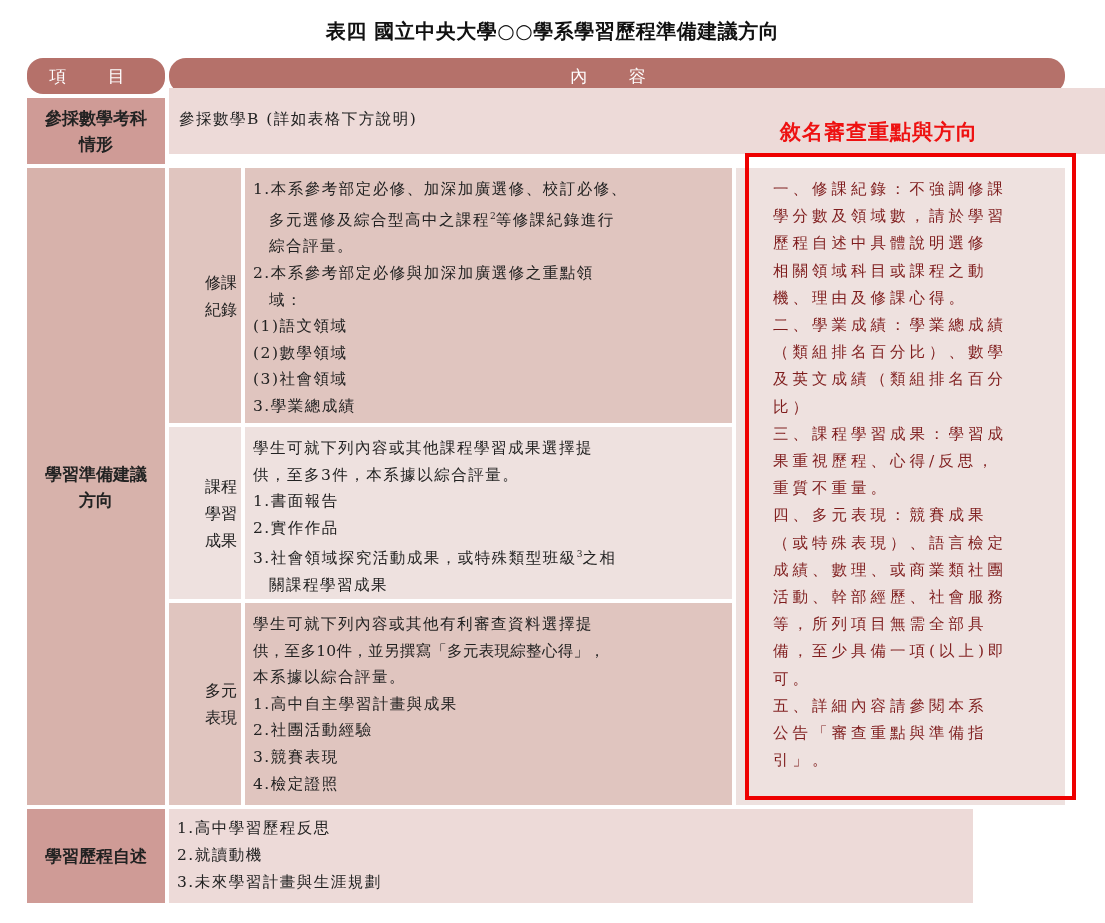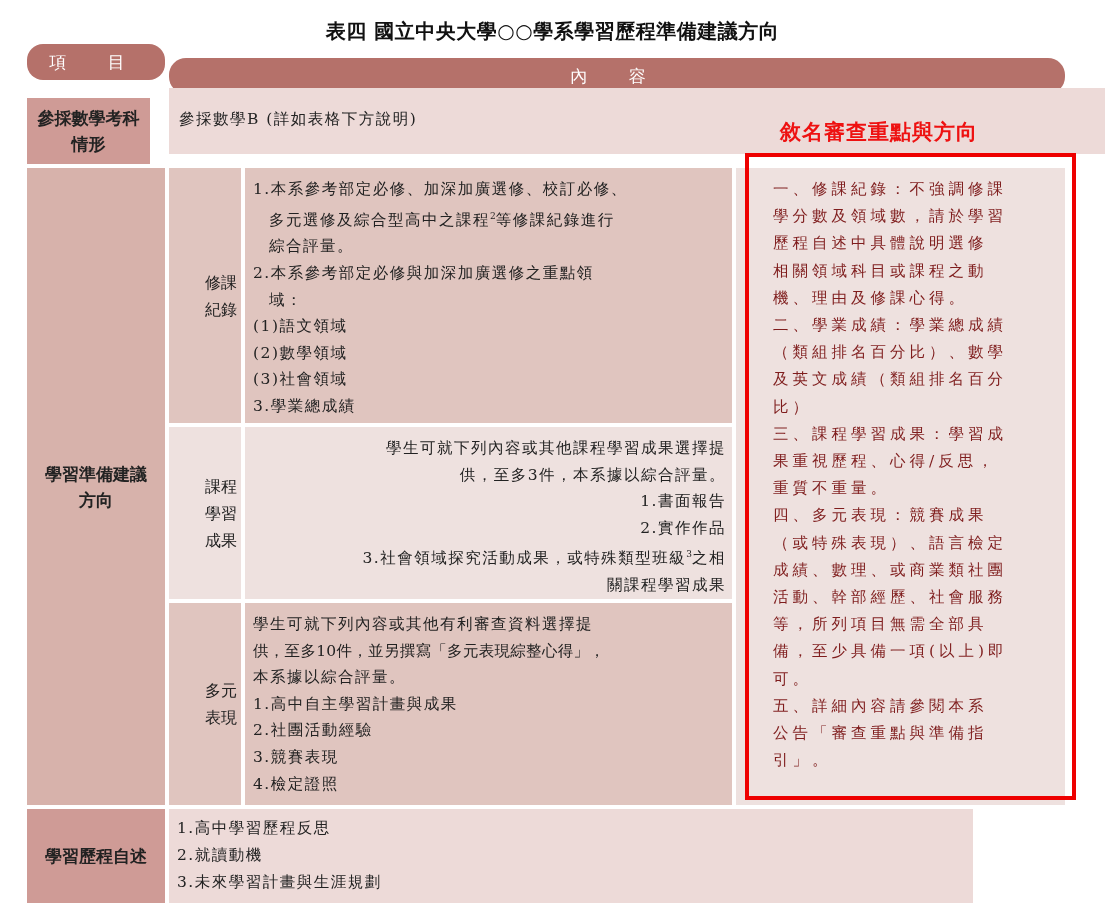--- a/index.html
+++ b/index.html
@@ -16,43 +16,43 @@
              text-align: center; line-height: 26px; color: #222; }
     .sub { font-size: 16px; display: flex; align-items: center; justify-content: center;
            text-align: center; line-height: 27px; color: #222; padding-left: 32px; }
     .content { font-size: 15.5px; line-height: 26.6px; padding: 8px 6px 0 8px; color: #222; letter-spacing: 1.5px; }
     .content .line { display: block; }
     .content .indent { display: block; padding-left: 16px; }
     .dk1 { background: #cf9b96; }
     .dk2 { background: #d7b2ab; }
     .mid { background: #e0c5bf; }
     .lt { background: #eddad8; }
-    .lt2 { background: #eee1df; text-align: right; }
+    .lt2 { background: #eee1df; }
     .sup { font-size: 9px; vertical-align: super; letter-spacing: 0; }
     .red-heading { position: absolute; left: 780px; top: 118px; font-family: "DejaVu Sans", "Liberation Sans", sans-serif;
                    font-weight: bold; font-size: 21px; color: #ee1111; letter-spacing: 1px; }
     .red-box { position: absolute; left: 745px; top: 153px; width: 331px; height: 647px;
                border: 4px solid #ee0000; box-sizing: border-box; }
     .right-text { position: absolute; left: 773px; top: 176px; width: 290px; font-size: 15.5px;
                   line-height: 27.2px; letter-spacing: 4px; color: #7f1d1d; }
     .right-text span { display: block; }
   </style>
 </head>
 <body>
 
 <div class="title">表四  國立中央大學○○學系學習歷程準備建議方向</div>
 
-<div class="cell hdr" style="left:27px;top:44px;width:138px;height:36px;border-radius:16px;">
+<div class="cell hdr" style="left:27px;top:58px;width:138px;height:36px;border-radius:16px;">
   <span>項 目</span>
 </div>
 <div class="cell hdr" style="left:169px;top:58px;width:896px;height:36px;border-radius:17px;">
   <span>內 容</span>
 </div>
 
-<div class="cell label dk1" style="left:27px;top:98px;width:123px;height:66px;">
+<div class="cell label dk1" style="left:27px;top:98px;width:138px;height:66px;">
   <div>
     <div>參採數學考科</div>
     <div>情形</div>
   </div>
 </div>
 <div class="cell lt" style="left:169px;top:88px;width:1000px;height:66px;">
   <div style="position:absolute;left:10px;top:21px;font-size:15.5px;letter-spacing:1.5px;color:#222;">參採數學B (詳如表格下方說明)</div>
 </div>
 
 <div class="cell label dk2" style="left:27px;top:168px;width:138px;height:637px;">

